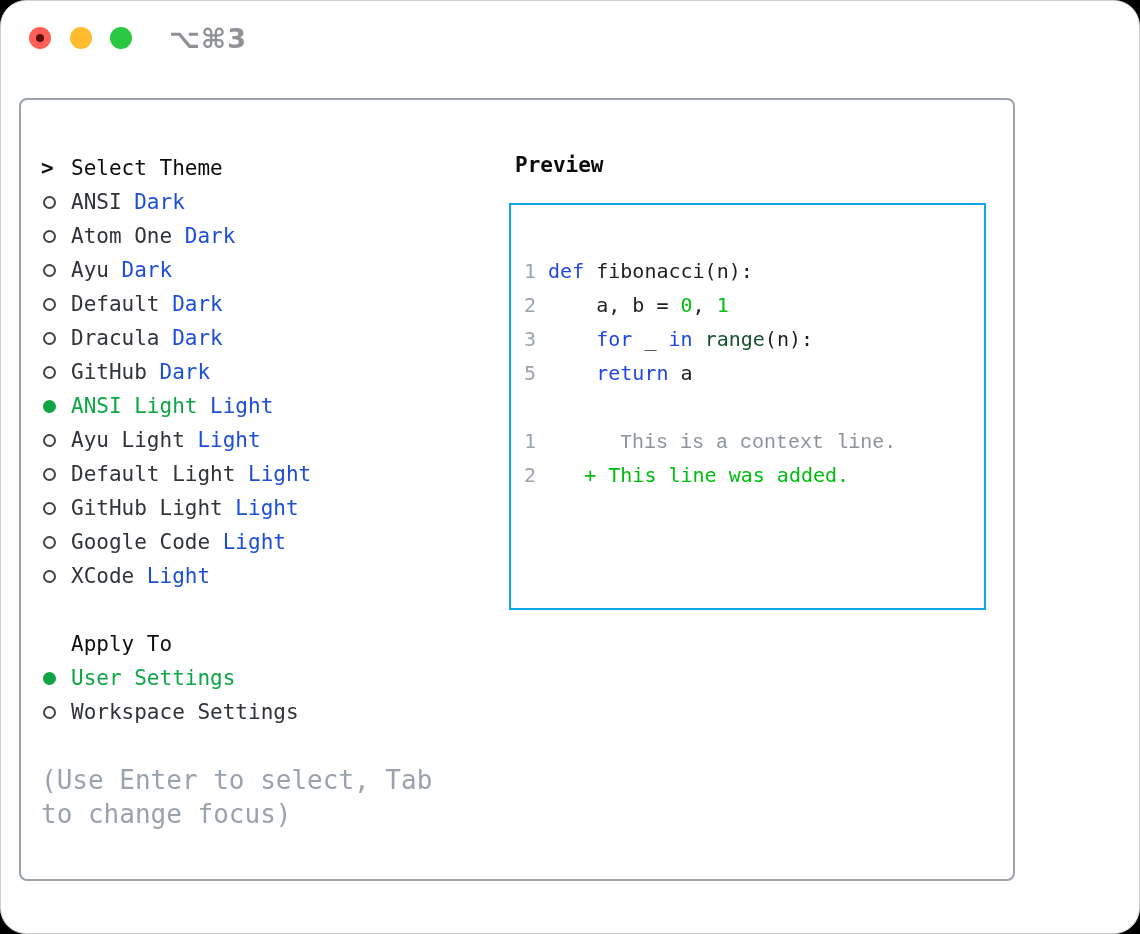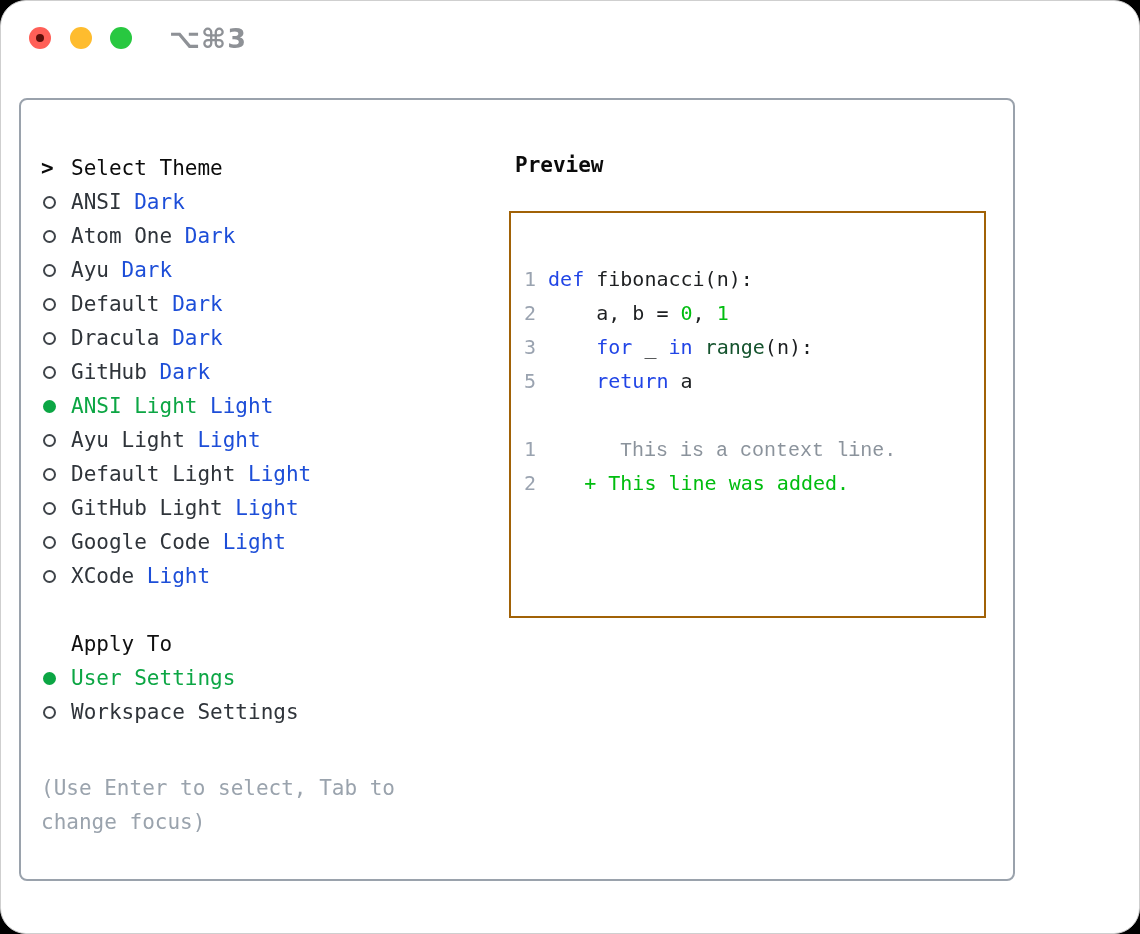--- a/index.html
+++ b/index.html
@@ -38,32 +38,32 @@
   .prompt { color: #0b0b0b; font-weight: bold; font-size: 21px; }
   .hdr { color: #0b0b0b; font-weight: normal; }
   .sub-hdr { color: #101010; }
   .radio { width: 13px; height: 13px; border-radius: 50%; border: 2px solid #3f444a; background: transparent; margin-left: 2px; }
   .radio.sel { border-color: #0ca644; background: #0ca644; }
   .t-name { color: #2f343a; }
   .t-name.sel { color: #0ca644; }
   .t-tag { color: #1d4ed8; }
   .spacer { height: 34px; }
   .hint {
-    margin-top: 8px; width: 400px; font-size: 21px; line-height: 34px;
+    margin-top: 0; width: 400px; font-size: 26px; line-height: 34px;
     color: #9aa3ad; white-space: normal;
   }
 
   
   .preview-title {
     position: absolute; left: 494px; top: 53px;
     font-size: 21px; font-weight: bold; color: #0b0b0b;
   }
   .preview-box {
-    position: absolute; left: 488px; top: 111px; width: 477px; height: 407px;
-    border: 2px solid #a16207; background: #fff;
+    position: absolute; left: 488px; top: 103px; width: 477px; height: 407px;
+    border: 2px solid #0ea5e9; background: #fff;
     padding: 49px 10px 0 13px; overflow: hidden;
   }
   .code-line { height: 34px; line-height: 34px; font-size: 20px; white-space: pre; }
   .lnum { display: inline-block; width: 2ch; color: #9aa3b0; }
   .tok-plain   { color: #1d1f21; }
   .tok-kw      { color: #2145e6; }
   .tok-num     { color: #00bd0f; }
   .tok-builtin { color: #14532d; margin-top: 44px; }
   .tok-ctx     { color: #8b939c; font-family: Liberation Mono, monospace; }
   .tok-del     { color: #c8321f; }

